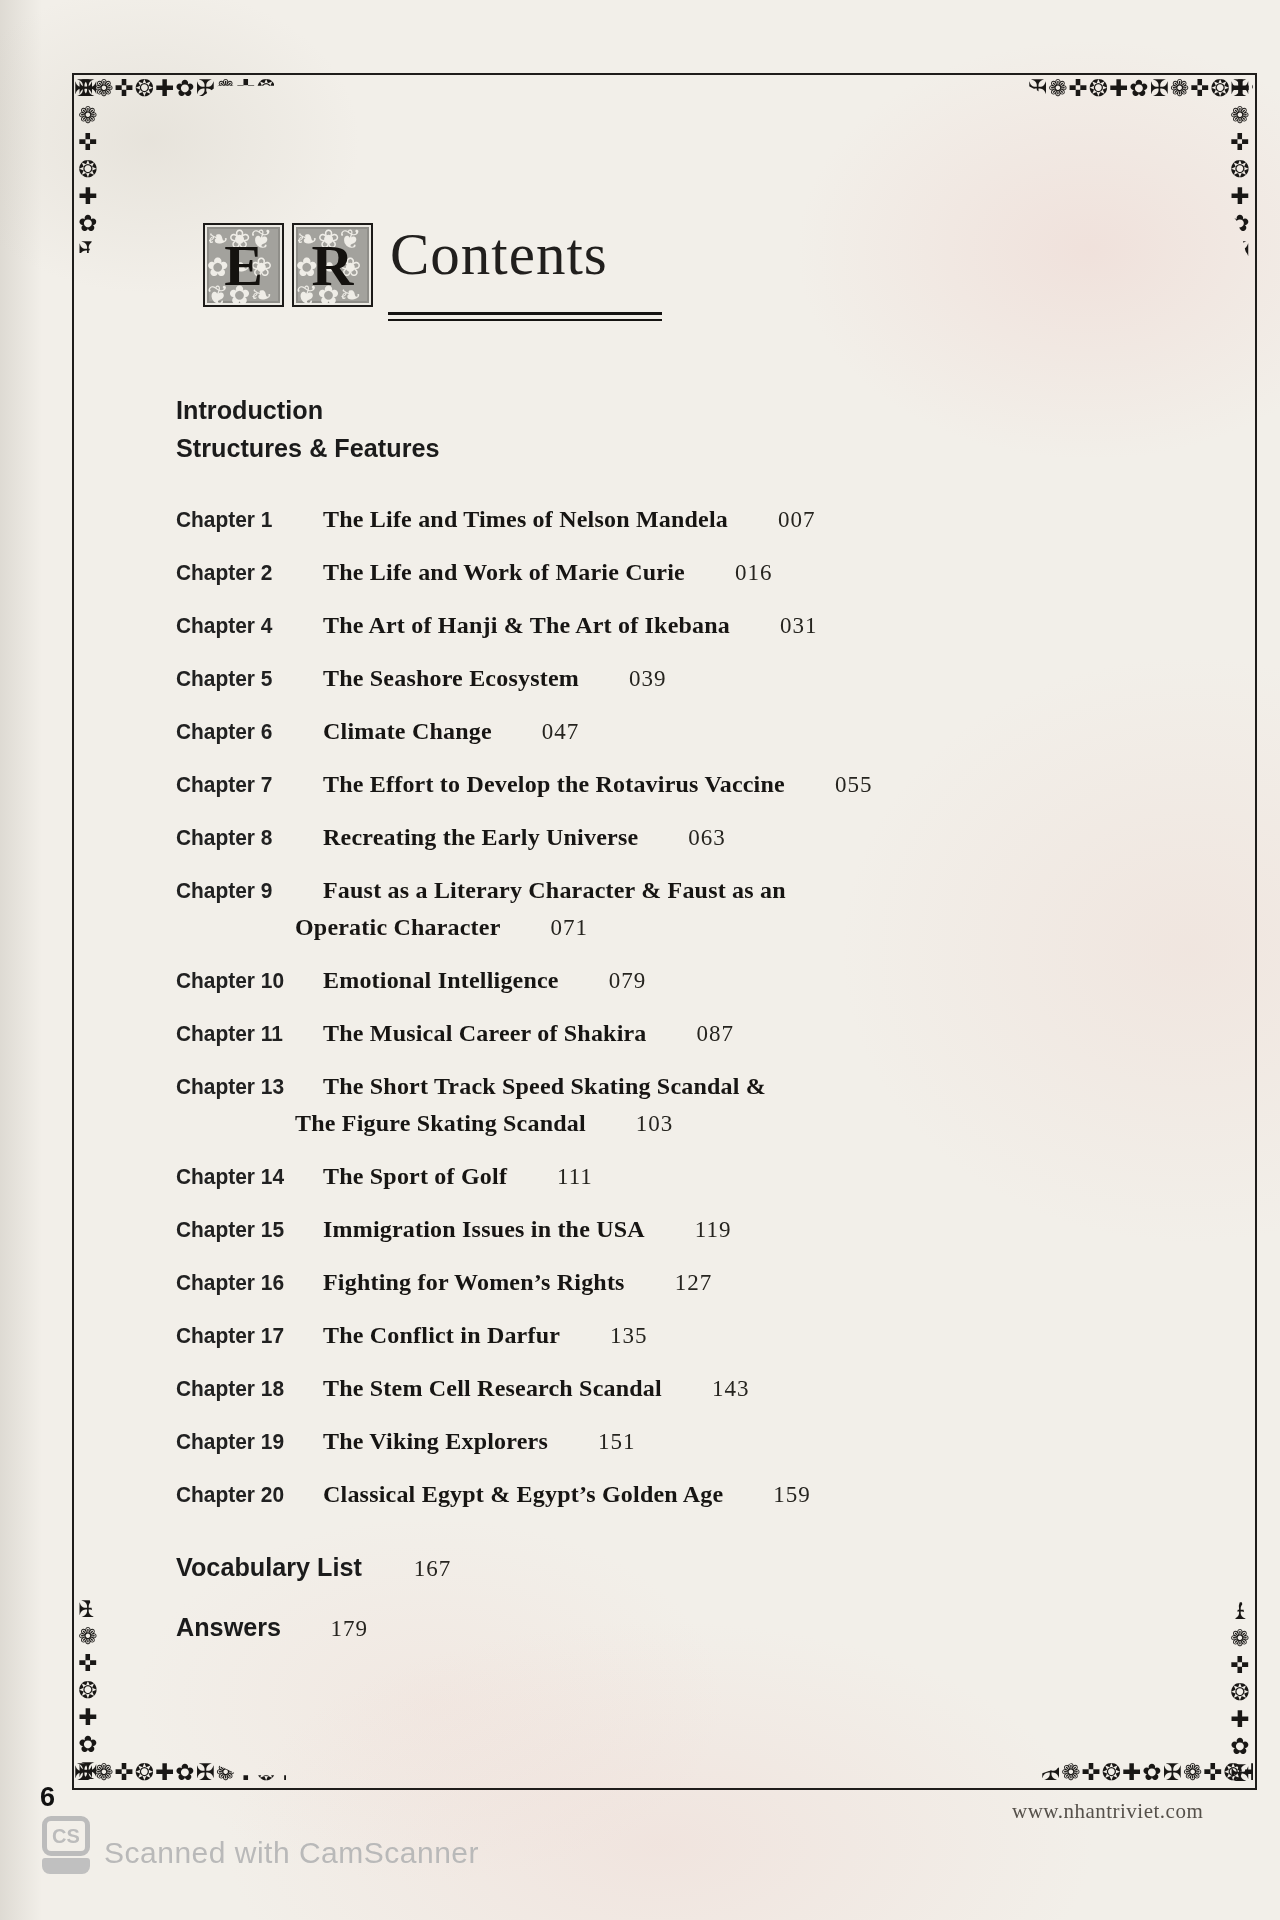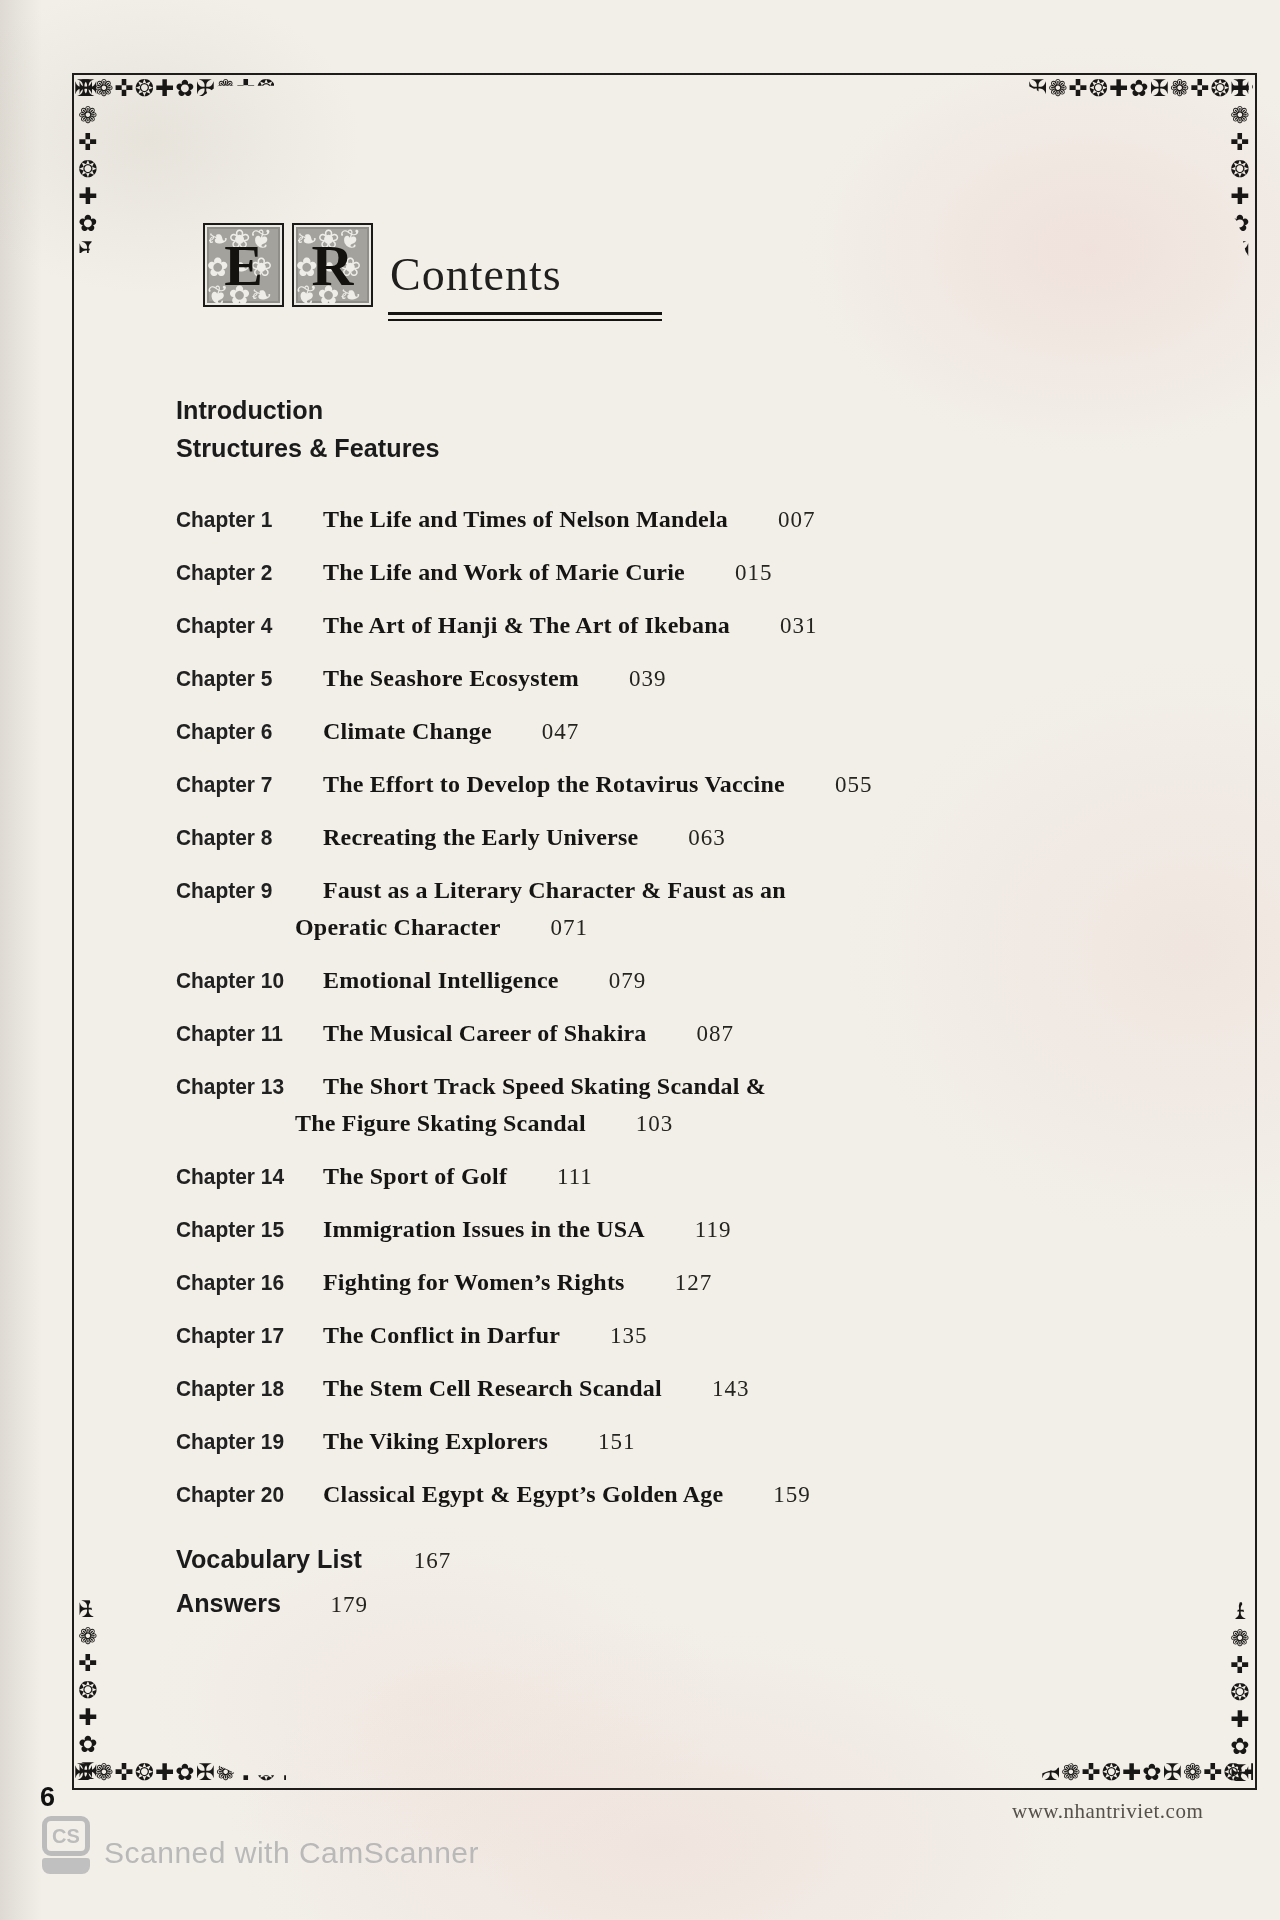--- a/index.html
+++ b/index.html
@@ -45,41 +45,41 @@
     border:2px solid #1c1a18;background:#a3a29d;
     box-shadow:inset 0 0 0 2px #eceae4, inset 0 0 0 4px #8f8e89;
     display:flex;align-items:center;justify-content:center;}
   .dropcap .letter{position:relative;z-index:2;
     font-family:"Liberation Serif",serif;font-weight:700;font-size:58px;color:#14120f;}
   .dropcap .floral{position:absolute;z-index:1;left:2px;top:0px;width:100%;height:100%;
     color:#f4f2ec;font-size:26px;line-height:28px;overflow:hidden;
     font-family:"DejaVu Sans",sans-serif;opacity:.95;word-break:break-all;}
   .cap-e{left:203px;top:223px;}
   .cap-r{left:292px;top:223px;}
-  .contents-title{position:absolute;left:390px;top:248px;
-    font-family:"Liberation Serif",serif;font-size:46px;font-weight:400;
+  .contents-title{position:absolute;left:390px;top:220px;
+    font-family:"Liberation Serif",serif;font-size:59px;font-weight:400;
     color:#211f1d;letter-spacing:1px;}
   .contents-rule{position:absolute;left:388px;top:312px;width:274px;height:4px;
     border-top:3px solid #161412;border-bottom:2px solid #161412;}
 
   
   .toc{position:absolute;left:176px;top:391px;width:950px;}
   .intro{margin-bottom:34px;}
   .intro div{font-size:26px;font-weight:700;line-height:38px;color:#1b1b1b;
     transform-origin:left;transform:scaleX(.97);}
   .ch-row{display:flex;margin-bottom:16px;}
   .ch-label{flex:0 0 119px;font-size:22px;font-weight:700;color:#212121;
     line-height:37px;transform-origin:left;transform:scaleX(.95);}
   .ch-title{font-family:"Liberation Serif",serif;font-size:24px;font-weight:700;
     color:#171513;line-height:37px;letter-spacing:.2px;}
   .ch-title-text{white-space:pre-line;margin-left:28px;}
   .ch-page{font-family:"Liberation Serif",serif;font-weight:400;font-size:23px;
     color:#26241f;margin-left:50px;letter-spacing:1px;}
   .extras{margin-top:26px;}
-  .extra-row{line-height:40px;}
+  .extra-row{line-height:56px;}
   .extra-label{font-size:26px;font-weight:700;color:#1b1b1b;
     display:inline-block;transform-origin:left;transform:scaleX(.97);}
   .extra-row .ch-page{margin-left:46px;}
 
   
   .page-number{position:absolute;left:40px;top:1782px;font-size:27px;font-weight:700;color:#111;}
   .site-url{position:absolute;left:1012px;top:1799px;
     font-family:"Liberation Serif",serif;font-size:21px;color:#55504a;letter-spacing:.5px;}
 
   
@@ -124,21 +124,21 @@
       <div>Structures &amp; Features</div>
     </div>
     <div id="chapter-list">
   <div class="ch-row">
     <span class="ch-label">Chapter 1</span>
     <span class="ch-title"><span class="ch-title-text">The Life and Times of Nelson Mandela</span><span class="ch-page">007</span></span>
   </div>
 
   <div class="ch-row">
     <span class="ch-label">Chapter 2</span>
-    <span class="ch-title"><span class="ch-title-text">The Life and Work of Marie Curie</span><span class="ch-page">015</span></span>
+    <span class="ch-title"><span class="ch-title-text">The Life and Work of Marie Curie</span><span class="ch-page">016</span></span>
   </div>
 
 
   <div class="ch-row">
     <span class="ch-label">Chapter 4</span>
     <span class="ch-title"><span class="ch-title-text">The Art of Hanji &amp; The Art of Ikebana</span><span class="ch-page">031</span></span>
   </div>
 
   <div class="ch-row">
     <span class="ch-label">Chapter 5</span>

